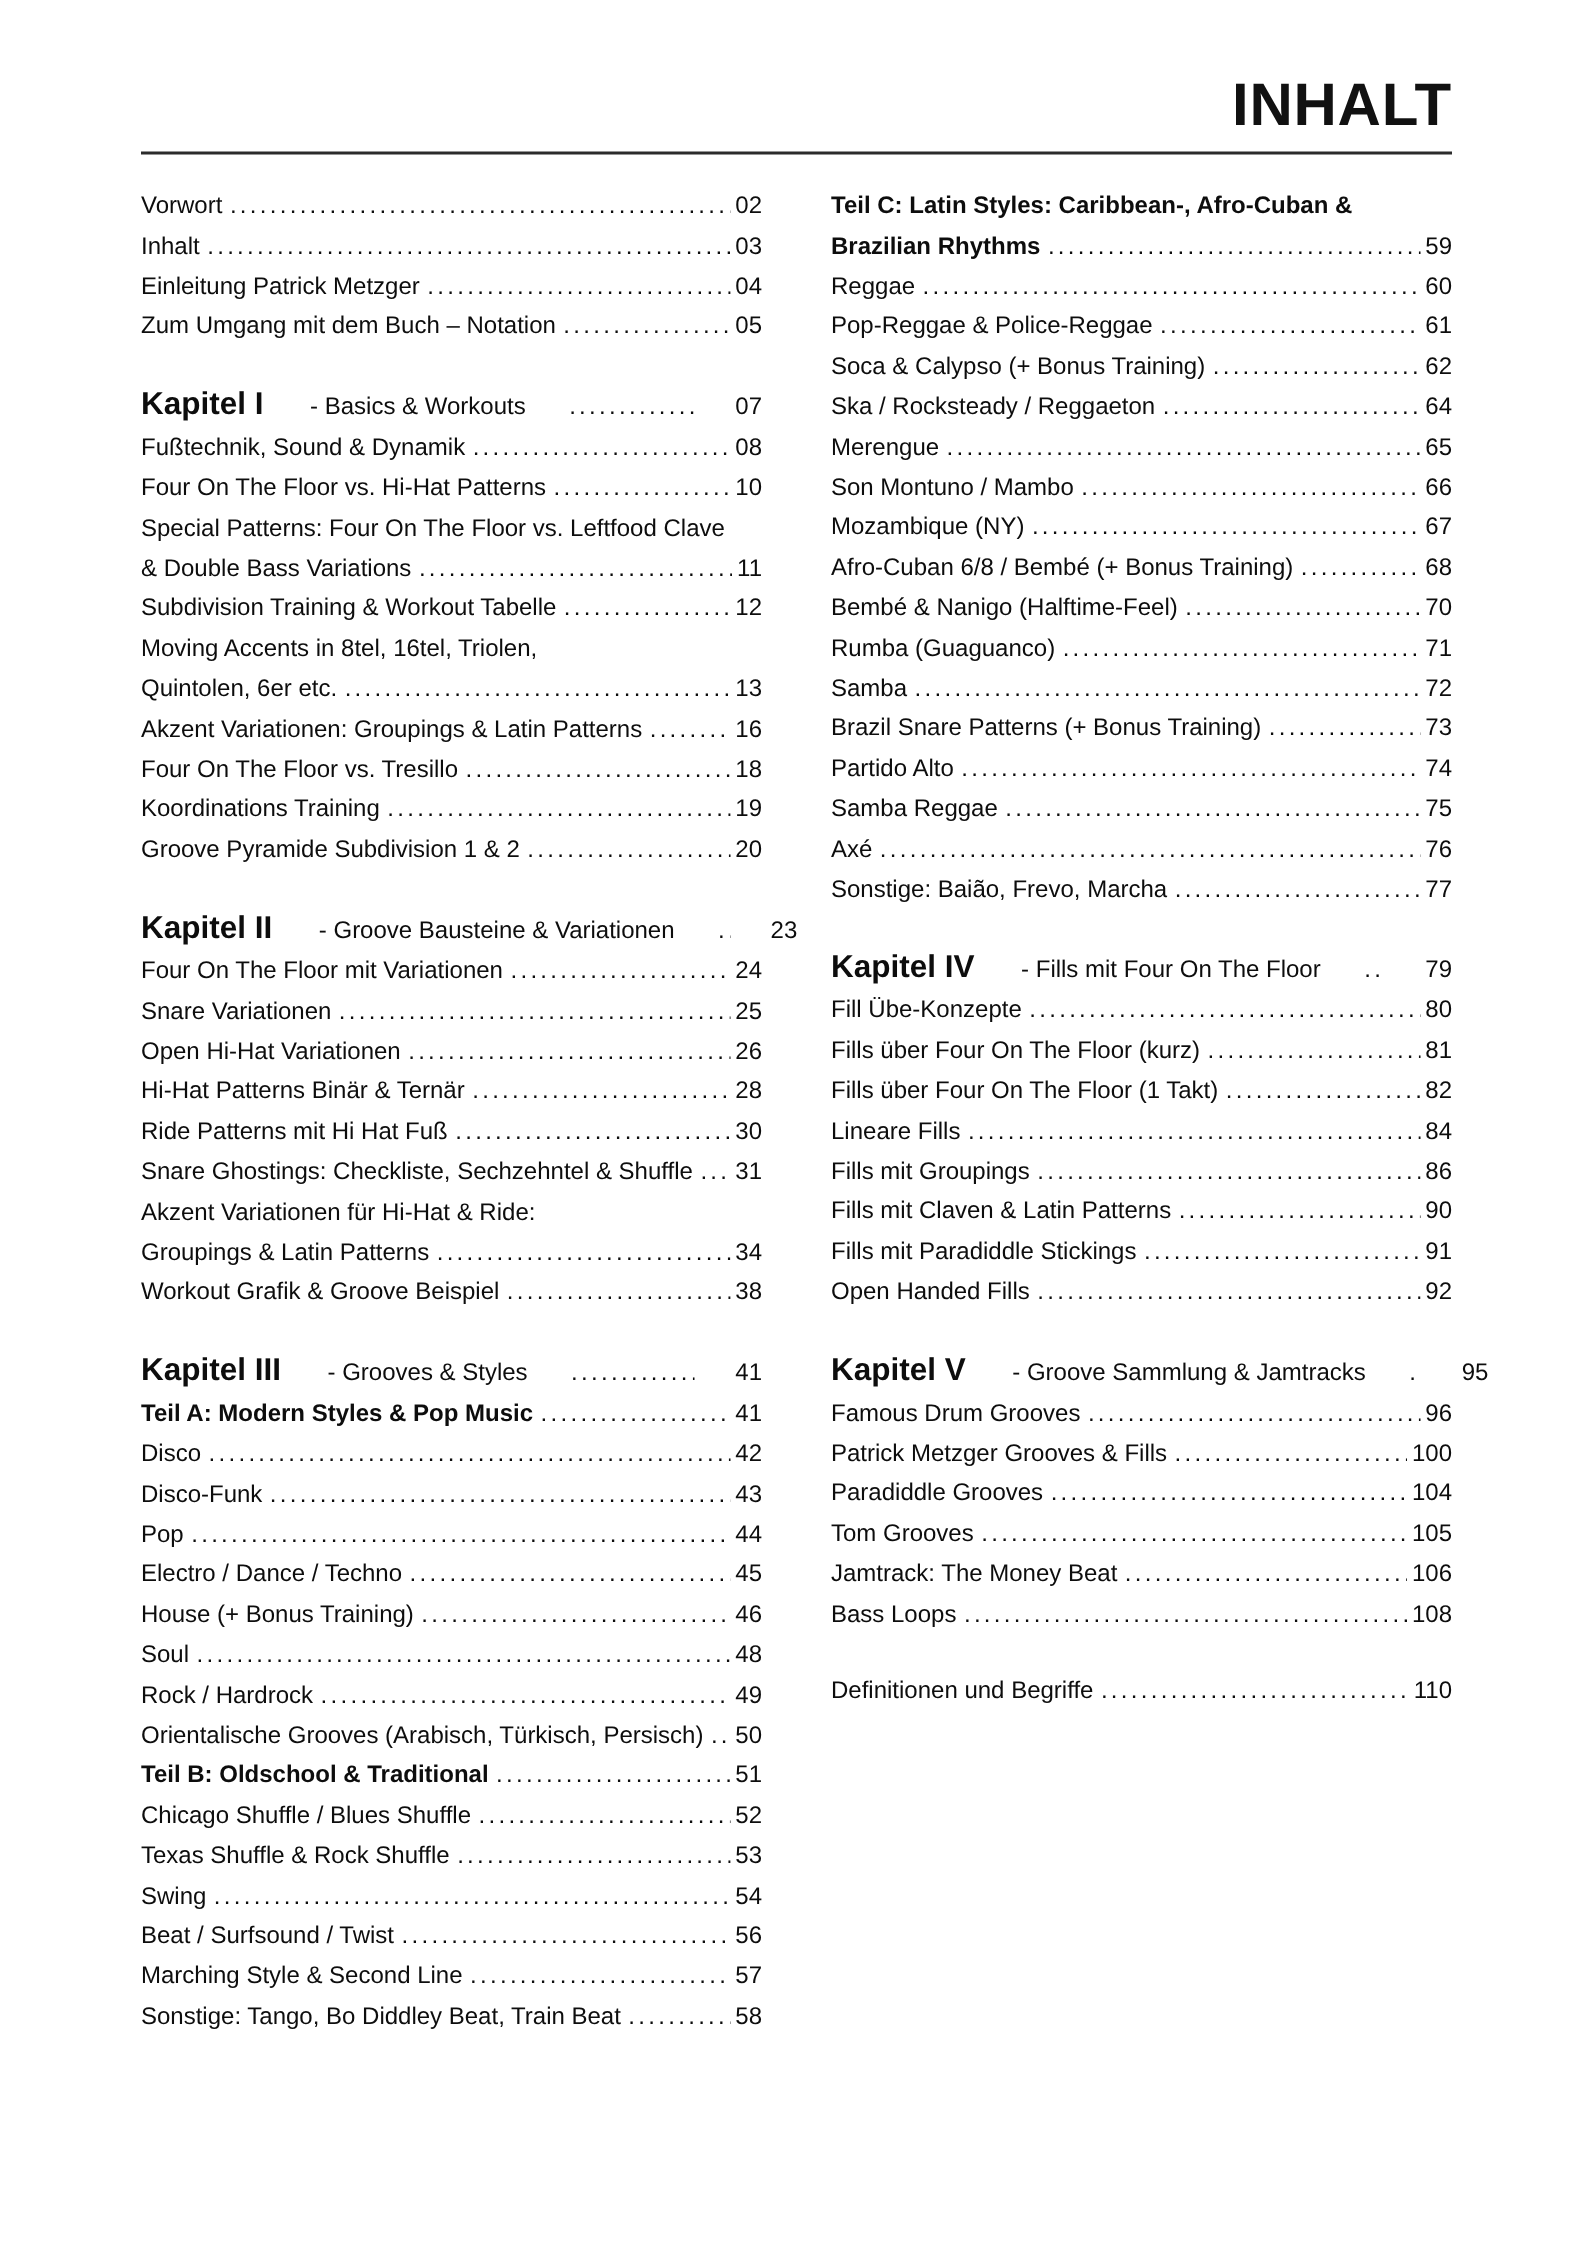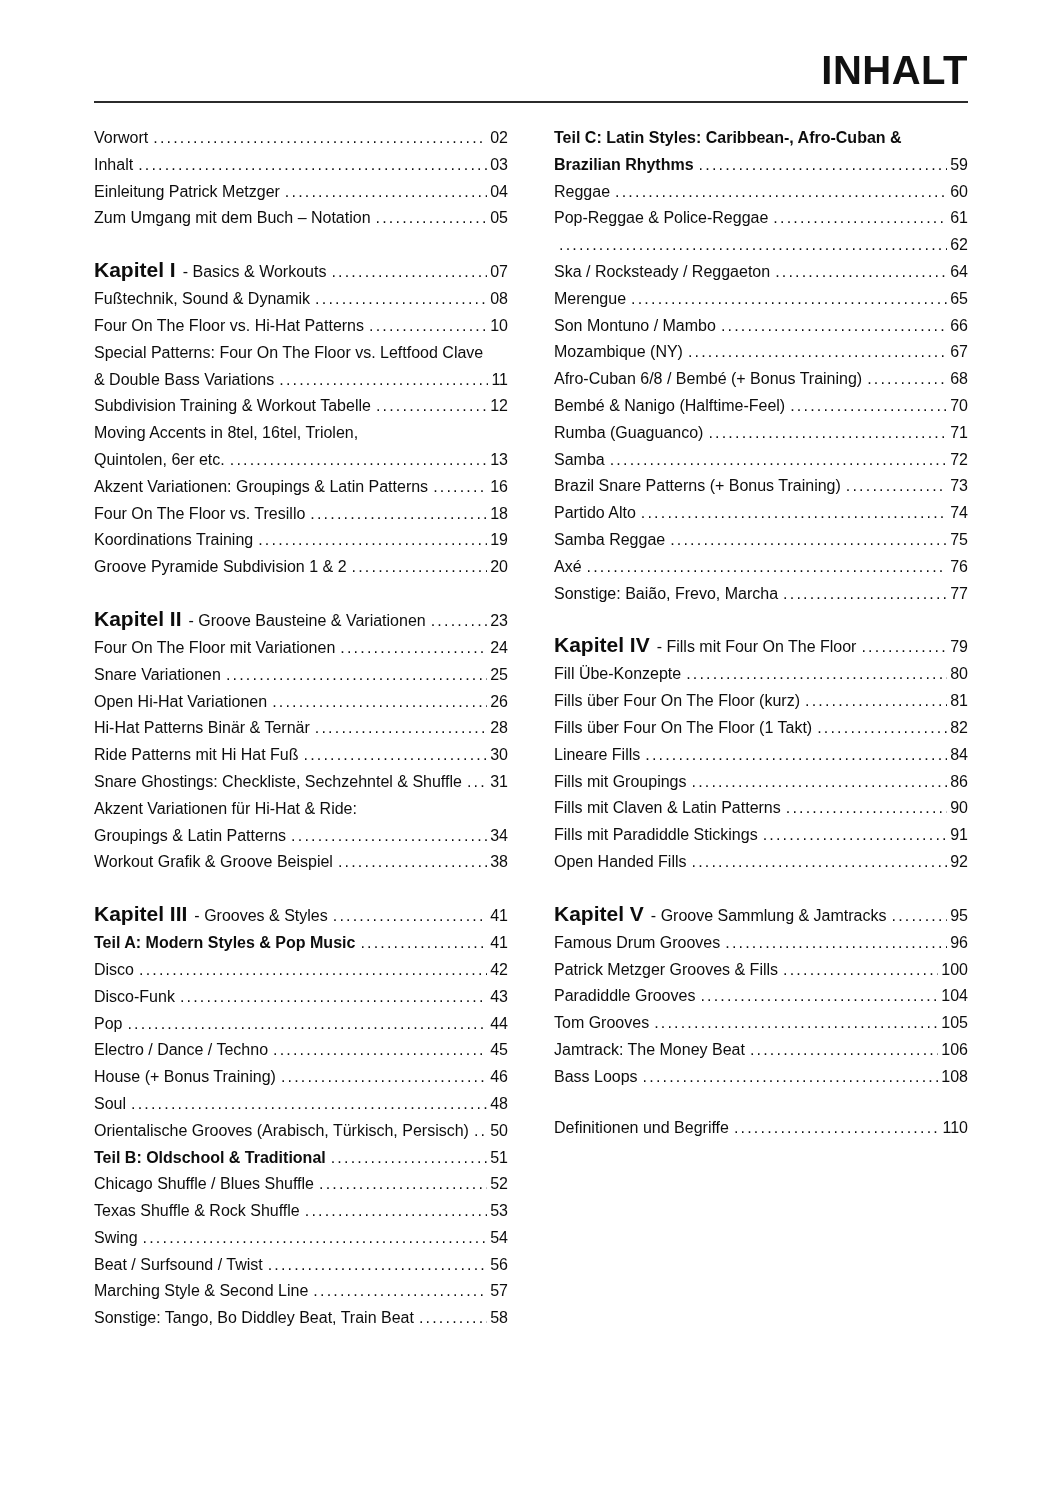--- a/index.html
+++ b/index.html
@@ -37,21 +37,21 @@
   .row {
     display: flex;
     align-items: baseline;
     font-size: 16px;
     line-height: 26.8px;
     white-space: nowrap;
   }
   .row .text { flex: 0 0 auto; }
   .row.bold .text { font-weight: bold; }
 
-  .row.chapter { line-height: 28px; }
+  .row.chapter { line-height: 28px; gap: 24px; }
   .chapter-name {
     font-size: 21px;
     font-weight: bold;
     flex: 0 0 auto;
   }
   .chapter-rest {
     font-size: 16px;
     font-weight: normal;
     margin-left: 7px;
     flex: 0 0 auto;
@@ -253,20 +253,25 @@
           <span class="text">House (+ Bonus Training)</span>
           <span class="dots"></span>
           <span class="page-num">46</span>
         </div>
         <div class="row">
           <span class="text">Soul</span>
           <span class="dots"></span>
           <span class="page-num">48</span>
         </div>
         <div class="row">
+          <span class="text">Rock / Hardrock</span>
+          <span class="dots"></span>
+          <span class="page-num">49</span>
+        </div>
+        <div class="row">
           <span class="text">Orientalische Grooves (Arabisch, Türkisch, Persisch)</span>
           <span class="dots"></span>
           <span class="page-num">50</span>
         </div>
         <div class="row bold">
           <span class="text">Teil B: Oldschool &amp; Traditional</span>
           <span class="dots"></span>
           <span class="page-num">51</span>
         </div>
         <div class="row">
@@ -313,20 +318,21 @@
           <span class="text">Reggae</span>
           <span class="dots"></span>
           <span class="page-num">60</span>
         </div>
         <div class="row">
           <span class="text">Pop-Reggae &amp; Police-Reggae</span>
           <span class="dots"></span>
           <span class="page-num">61</span>
         </div>
         <div class="row">
+          <span class="text">Soca &amp; Calypso (+ Bonus Training)</span>
           <span class="dots"></span>
           <span class="page-num">62</span>
         </div>
         <div class="row">
           <span class="text">Ska / Rocksteady / Reggaeton</span>
           <span class="dots"></span>
           <span class="page-num">64</span>
         </div>
         <div class="row">
           <span class="text">Merengue</span>

